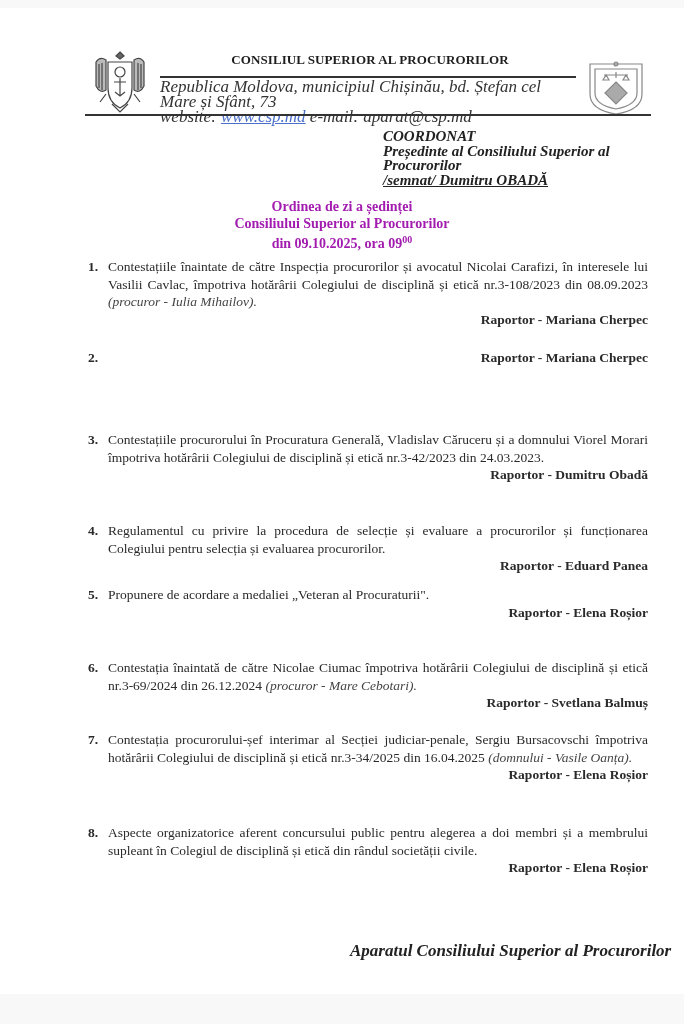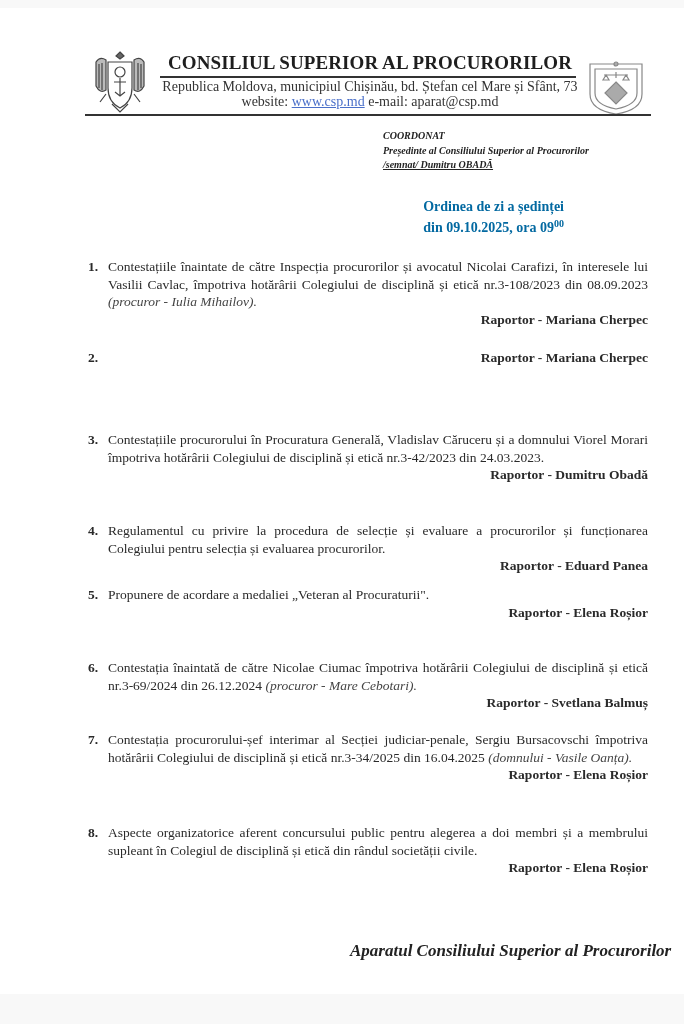--- a/index.html
+++ b/index.html
@@ -8,39 +8,39 @@
     font-family: "Liberation Serif", "DejaVu Serif", serif; color: #222;
     position: relative; overflow: hidden;
   }
   .page {
     position: absolute; left: 0; top: 8px; width: 684px; height: 986px;
     background: #ffffff;
   }
   .abs { position: absolute; }
   .org-name {
     left: 160px; top: 44px; width: 420px; text-align: center;
-    font-weight: bold; font-size: 19px; letter-spacing: 0.1px; color: #1e1e1e;
+    font-weight: bold; font-size: 13px; letter-spacing: 0.1px; color: #1e1e1e;
   }
   .rule-top { left: 160px; top: 68px; width: 416px; height: 2px; background: #333; }
   .rule-bottom { left: 85px; top: 106px; width: 566px; height: 2px; background: #333; }
   .addr {
-    left: 160px; top: 71px; width: 420px; text-align: center;
-    font-size: 14px; line-height: 15px; color: #333;
+    left: 160px; top: 71px; width: 420px; text-align: left;
+    font-style: italic; font-size: 17px; line-height: 15px; color: #333;
   }
   .addr a { color: #4a6fc9; text-decoration: underline; }
   .emblem-left { left: 90px; top: 40px; width: 60px; height: 68px; }
   .emblem-right { left: 584px; top: 52px; width: 64px; height: 56px; }
   .coord {
     left: 383px; top: 121px; font-style: italic; font-weight: bold;
-    font-size: 10px; line-height: 14.5px; color: #222;
+    font-size: 15px; line-height: 14.5px; color: #222;
   }
   .coord .signed { text-decoration: underline; }
   .title-block {
-    left: 120px; top: 191px; width: 444px; text-align: right;
-    font-weight: bold; font-size: 14px; line-height: 16.5px; color: #0369a1;
+    left: 120px; top: 191px; width: 444px; text-align: center;
+    font-weight: bold; font-size: 14px; line-height: 16.5px; color: #a21caf;
   }
   .title-block sup { font-size: 10px; vertical-align: 5px; }
   .item {
     position: absolute; left: 88px; width: 560px;
     font-size: 13.5px; line-height: 17.5px; color: #2a2a2a;
   }
   .item .num { position: absolute; left: 0; top: 0; font-weight: bold; }
   .item .txt { margin-left: 20px; text-align: justify; text-align-last: left; }
   .item .txt em { color: #444; }
   .item .rap { text-align: right; font-weight: bold; margin-left: 20px; }
@@ -96,20 +96,21 @@
   <div class="abs rule-bottom"></div>
 
   <div class="abs coord">
     <div>COORDONAT</div>
     <div>Președinte al Consiliului Superior al Procurorilor</div>
     <div class="signed">/semnat/ Dumitru OBADĂ</div>
   </div>
 
   <div class="abs title-block">
     <div>Ordinea de zi a ședinței</div>
+    <div>Consiliului Superior al Procurorilor</div>
     <div><span>din 09.10.2025, ora 09</span><sup>00</sup></div>
   </div>
 
   <div class="item" style="top:250px;">
     <span class="num">1.</span>
     <div class="txt"><span>Contestațiile înaintate de către Inspecția procurorilor și avocatul Nicolai Carafizi, în interesele lui Vasilii Cavlac, împotriva hotărârii Colegiului de disciplină și etică nr.3-108/2023 din 08.09.2023</span> <em>(procuror - Iulia Mihailov).</em></div>
     <div class="rap">Raportor - Mariana Cherpec</div>
   </div>
 
   <div class="item" style="top:341px;">

